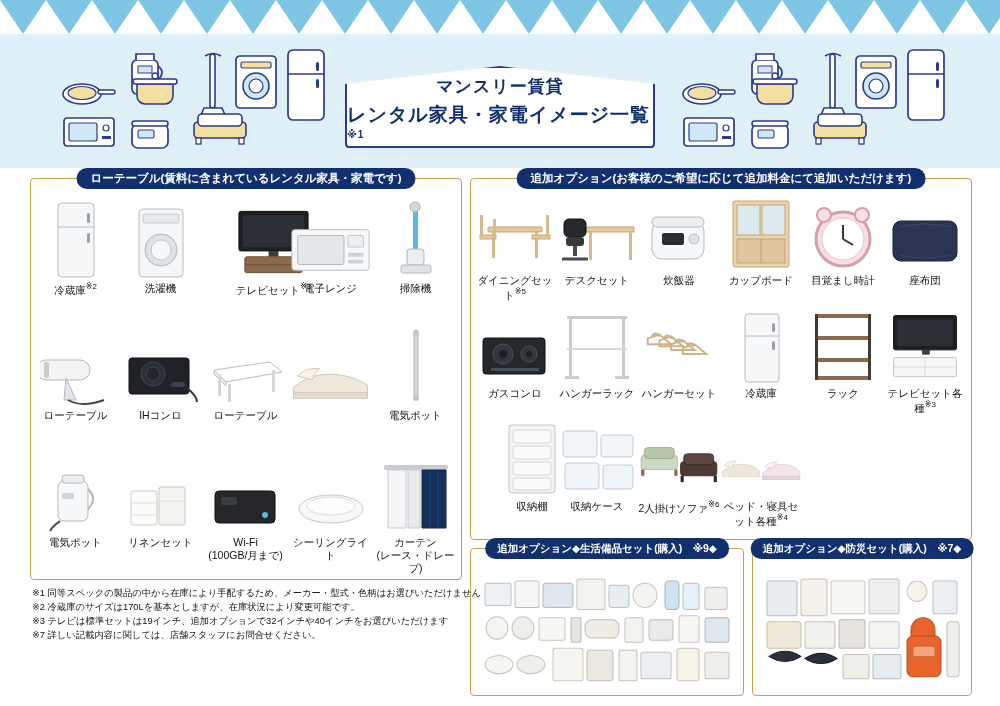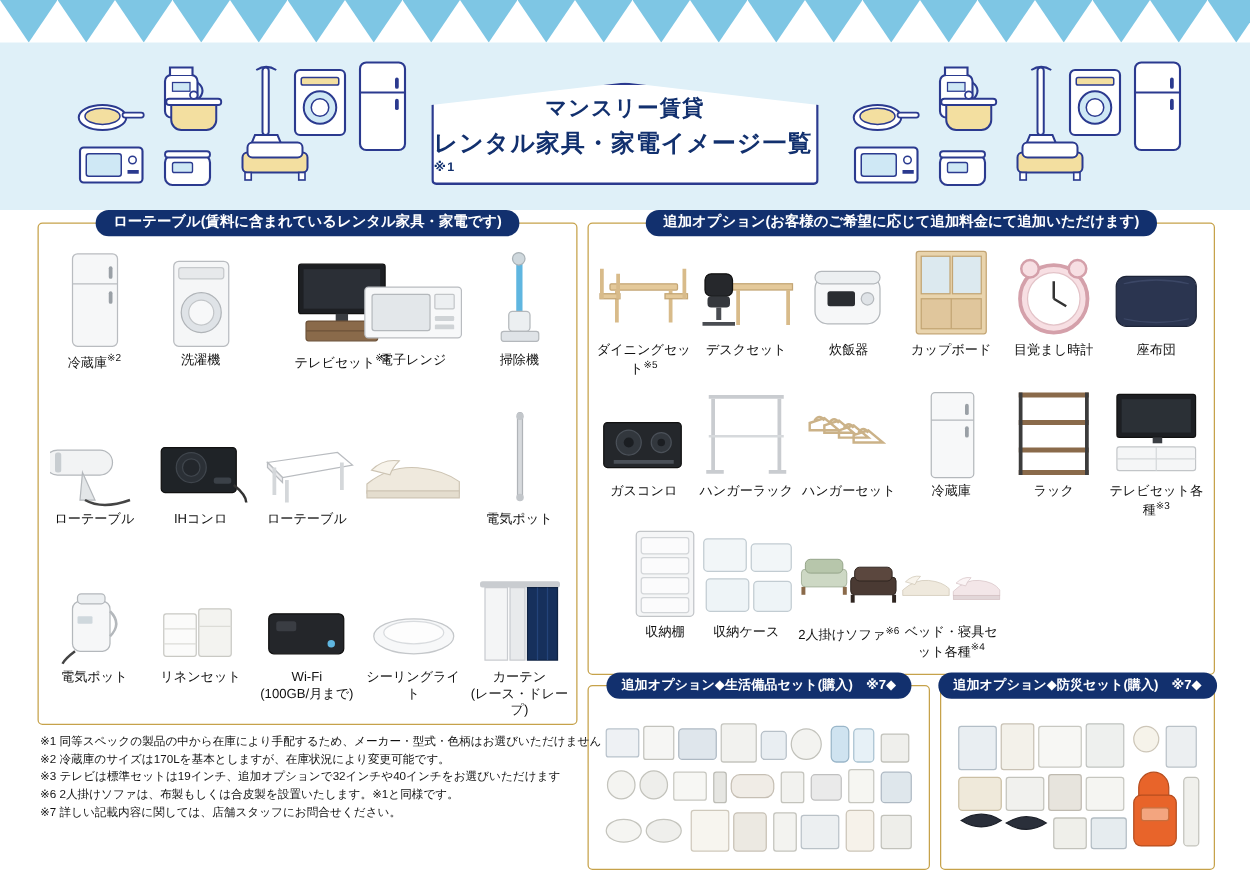--- a/index.html
+++ b/index.html
@@ -629,21 +629,21 @@
               <path d="M82 32 q10 -10 22 -8 q-6 6 -8 12 z" fill="#fbf4f5" stroke="#d4bfc2"></path>
               <rect x="78" y="50" width="68" height="6" fill="#e2d6d8" stroke="#d4bfc2"></rect>
             </svg>
           </div>
           <div class="cap">ベッド・寝具セット各種<span class="sup">※4</span></div>
         </div>
       </div>
   </div>
 
   <div class="panel" style="left:470px;top:548px;width:272px;height:146px;">
-    <div class="panel-title small">追加オプション◆生活備品セット(購入)　※7◆</div>
+    <div class="panel-title small">追加オプション◆生活備品セット(購入)　※9◆</div>
     <div class="buy-img">
       <svg width="100%" height="100%" viewBox="0 0 256 112" preserveAspectRatio="none">
         <rect x="0" y="0" width="256" height="112" fill="#ffffff"></rect>
         <rect x="6" y="8" width="26" height="22" rx="2" fill="#eef1f4" stroke="#b9c3cc"></rect>
         <rect x="36" y="6" width="24" height="26" rx="2" fill="#f6f6f4" stroke="#c3c3bd"></rect>
         <rect x="64" y="8" width="30" height="24" rx="3" fill="#dfe6ec" stroke="#aeb9c3"></rect>
         <rect x="98" y="4" width="28" height="30" rx="2" fill="#f2f2ef" stroke="#c5c5bf"></rect>
         <rect x="130" y="10" width="20" height="22" rx="3" fill="#e9eef2" stroke="#b7c0c8"></rect>
         <circle cx="166" cy="20" r="12" fill="#f3f3f0" stroke="#c2c2bb"></circle>
         <rect x="186" y="6" width="14" height="28" rx="4" fill="#cfe3f0" stroke="#9ab6c9"></rect>
@@ -694,17 +694,16 @@
         <rect x="112" y="78" width="28" height="24" rx="2" fill="#e6ecef" stroke="#b3bdc4"></rect>
         <rect x="186" y="46" width="12" height="54" rx="3" fill="#f0f0ec" stroke="#c3c3bc"></rect>
       </svg>
     </div>
   </div>
 
   <div class="notes" id="notes">
       <div>※1 同等スペックの製品の中から在庫により手配するため、メーカー・型式・色柄はお選びいただけません</div>
       <div>※2 冷蔵庫のサイズは170Lを基本としますが、在庫状況により変更可能です。</div>
       <div>※3 テレビは標準セットは19インチ、追加オプションで32インチや40インチをお選びいただけます</div>
-      <div>※6 2人掛けソファは、布製もしくは合皮製を設置いたします。※1と同様です。</div>
       <div>※7 詳しい記載内容に関しては、店舗スタッフにお問合せください。</div>
     </div>
 
 </div>
 
 </body></html>

